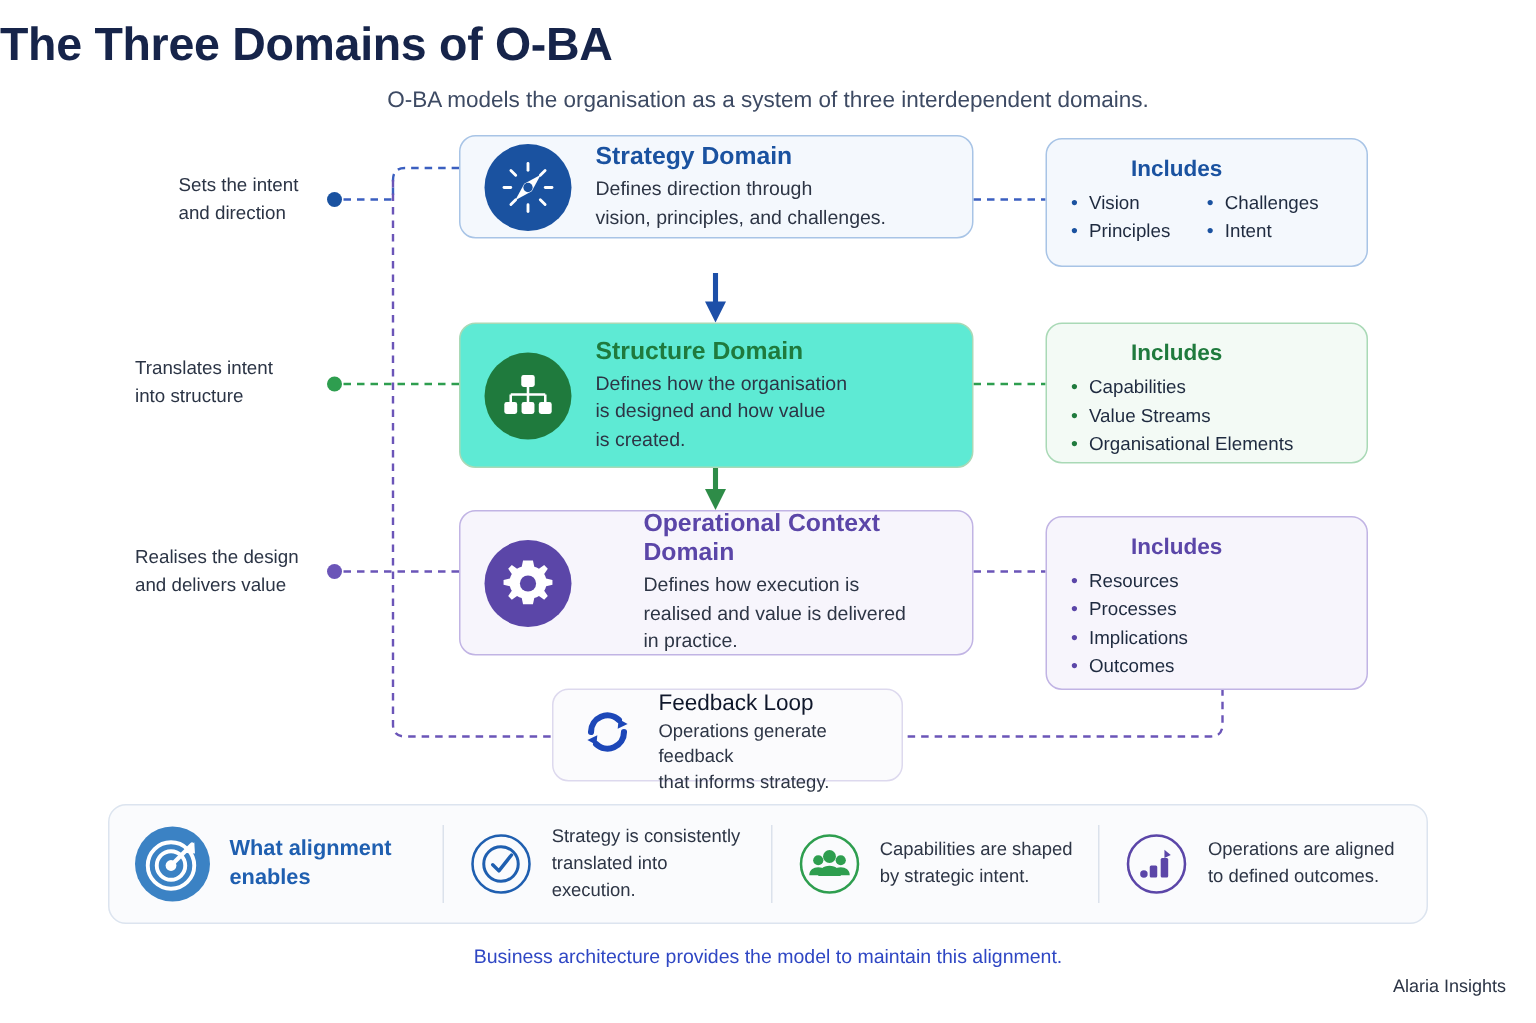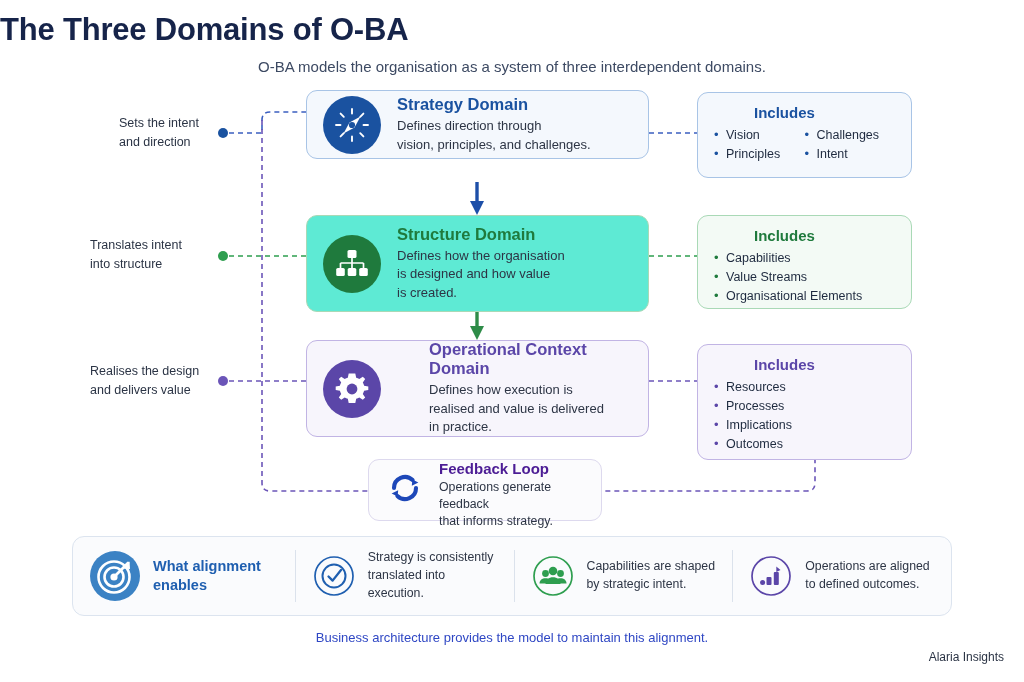--- a/index.html
+++ b/index.html
@@ -84,21 +84,21 @@
   .i-green li::before  { color: #1f7a3d; }
   .i-purple li::before { color: #5b46a8; }
 
   
   .fb {
     position: absolute;
     background: #fbfbfd; border: 1.5px solid #ddd9ee; border-radius: 11px;
     display: flex; align-items: center; padding: 0 14px;
   }
   .fb .fb-ic { flex: 0 0 44px; margin-right: 12px; }
-  .fb h3 { font-size: 15px; font-weight: bold; color: #4c1d95; margin-bottom: 2px; margin-top: 10px; }
+  .fb h3 { font-size: 15px; font-weight: normal; color: #0f172a; margin-bottom: 2px; margin-top: 10px; }
   .fb p { font-size: 12.3px; line-height: 1.4; color: #2d3545; }
 
   
   .bar {
     position: absolute;
     background: #fafbfd; border: 1.5px solid #dce4ef; border-radius: 12px;
     display: flex; align-items: center;
   }
   .bar-cell {
     display: flex; align-items: center; height: 100%;

